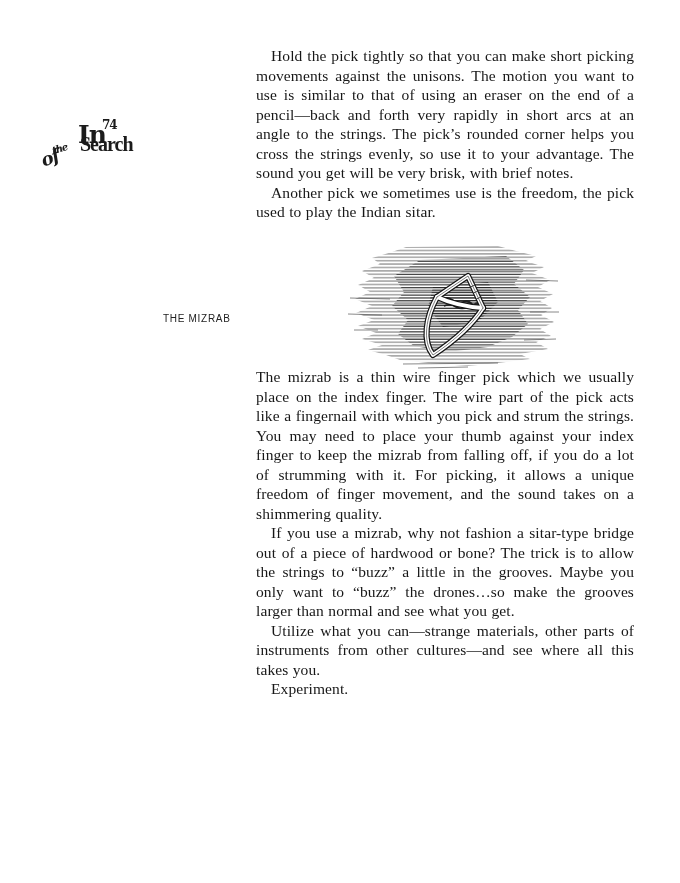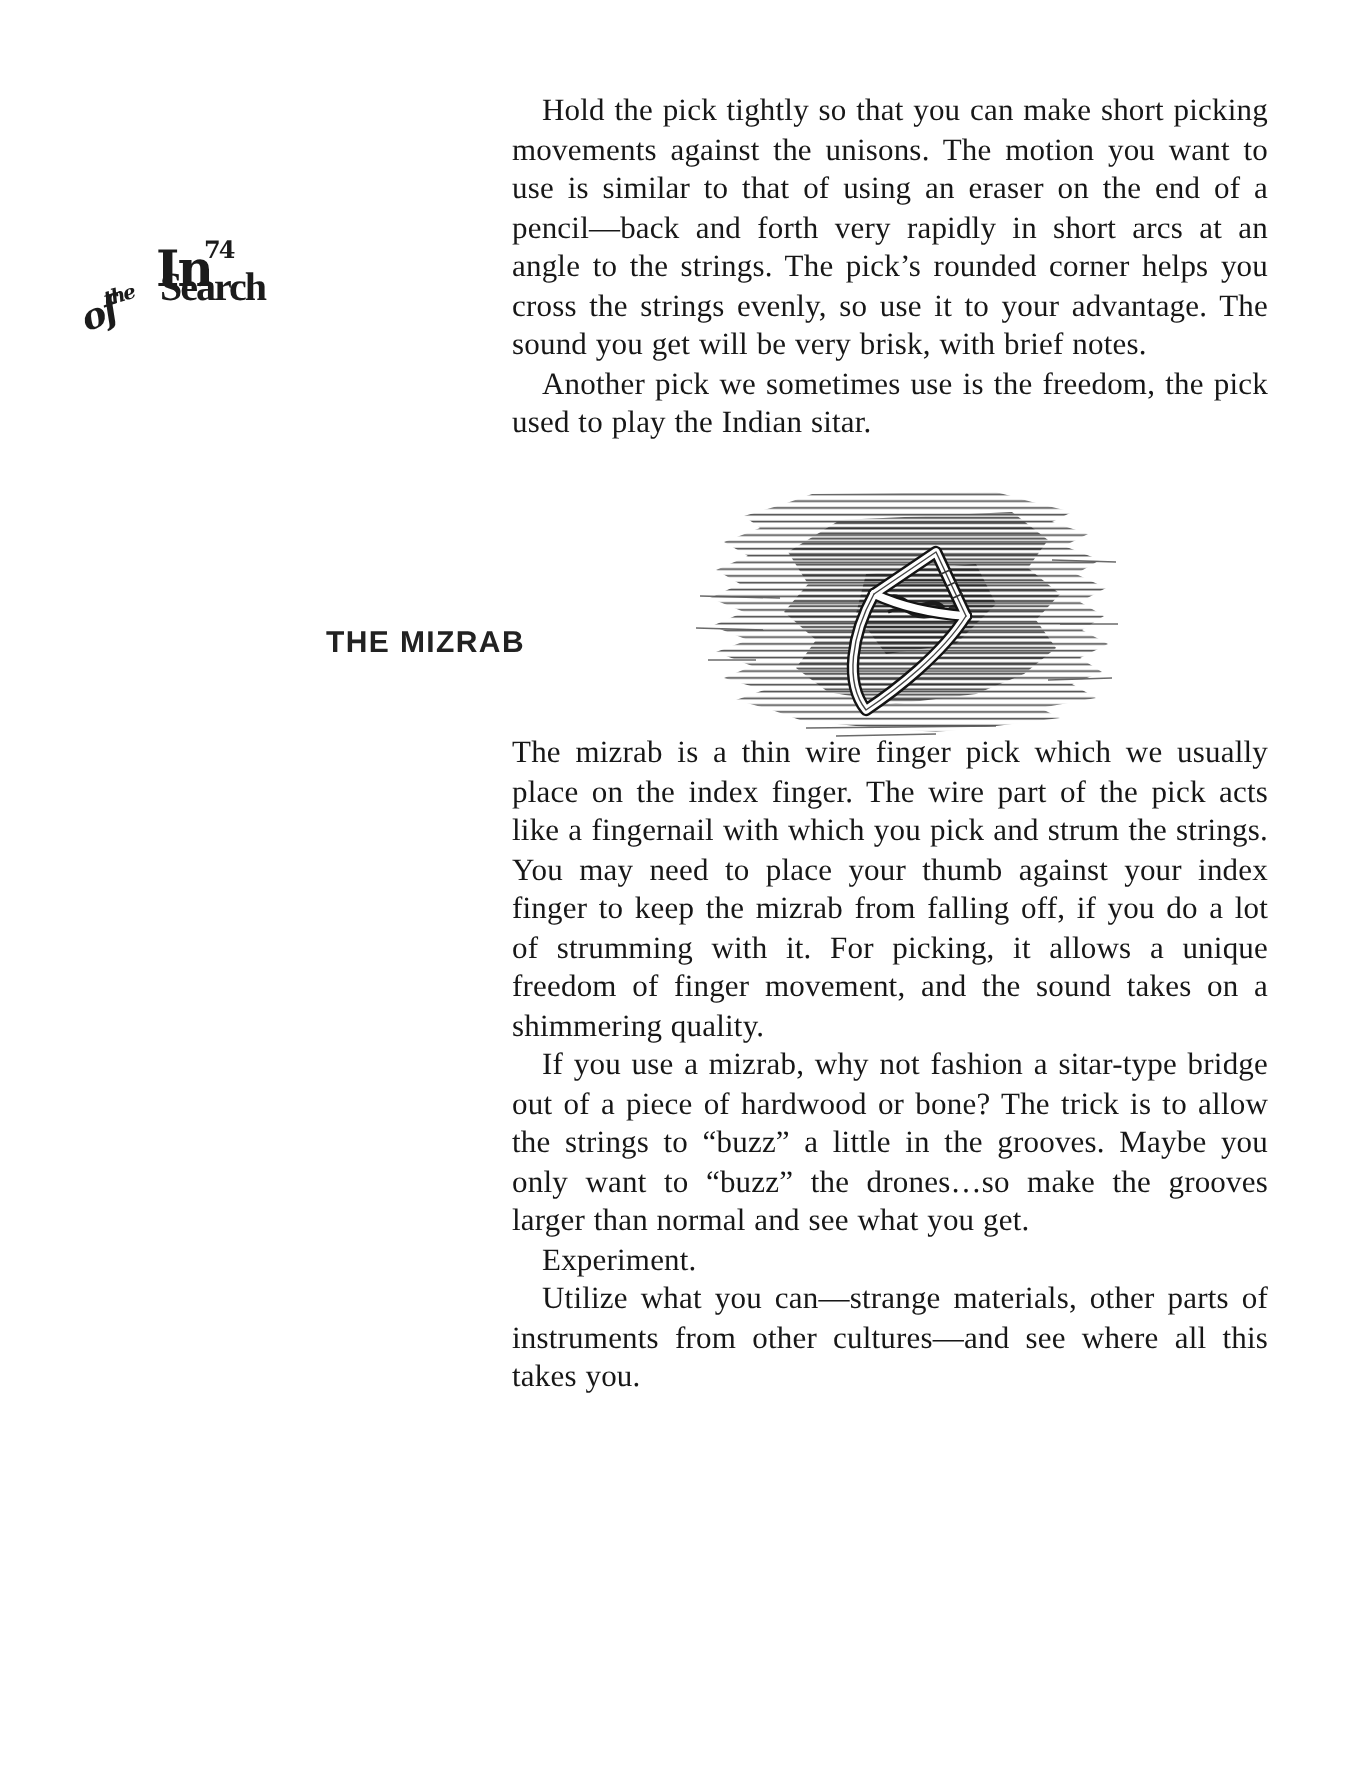--- a/index.html
+++ b/index.html
@@ -31,21 +31,21 @@
   .lg-search { left:40px; top:15px; font-size:20px;font-family:Liberation Serif, serif; }
   .lg-wild   { left:23px; top:33px; font-size:21px; }
   .lg-the    { left:12px; top:25px; font-size:10px; font-style:italic;
                transform:rotate(-16deg); letter-spacing:0; }
   .lg-of     { left:1px;  top:29px; font-size:18px; font-style:italic;
                transform:rotate(-20deg); letter-spacing:0; }
 
   
   .fig-caption {
     position:absolute; left:163px; top:313px;
-    font-size:15px; font-weight:700; letter-spacing:0.7px; color:#222;
+    font-size:10px; font-weight:400; letter-spacing:0.7px; color:#222;
   }
   .illustration {
     position:absolute; left:348px; top:242px; width:212px; height:130px; margin:0;
   }
   .illustration svg { display:block; width:212px; height:130px; }
 </style>
 </head>
 <body>
 
 <div class="page">
@@ -118,17 +118,17 @@
           <line x1="125.5" y1="51" x2="130" y2="49"></line>
           <line x1="128.5" y1="57" x2="133" y2="55"></line>
         </g>
       </g>
     </svg>
   </figure>
 
   <section class="col col-bottom">
     <p class="para">The mizrab is a thin wire finger pick which we usually place on the index finger. The wire part of the pick acts like a fingernail with which you pick and strum the strings. You may need to place your thumb against your index finger to keep the mizrab from falling off, if you do a lot of strumming with it. For picking, it allows a unique freedom of finger movement, and the sound takes on a shimmering quality.</p>
     <p class="para indent">If you use a mizrab, why not fashion a sitar-type bridge out of a piece of hardwood or bone? The trick is to allow the strings to “buzz” a little in the grooves. Maybe you only want to “buzz” the drones…so make the grooves larger than normal and see what you get.</p>
+    <p class="para indent">Utilize what you can—strange materials, other parts of instruments from other cultures—and see where all this takes you.</p>
     <p class="para indent">Experiment.</p>
-    <p class="para indent">Utilize what you can—strange materials, other parts of instruments from other cultures—and see where all this takes you.</p>
   </section>
 
 </div>
 
 </body></html>

